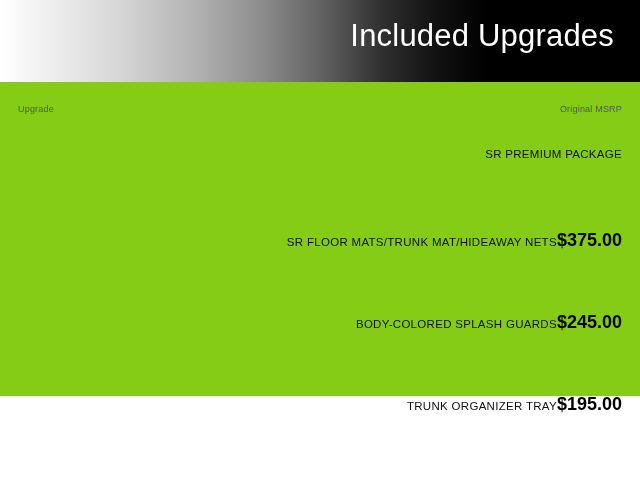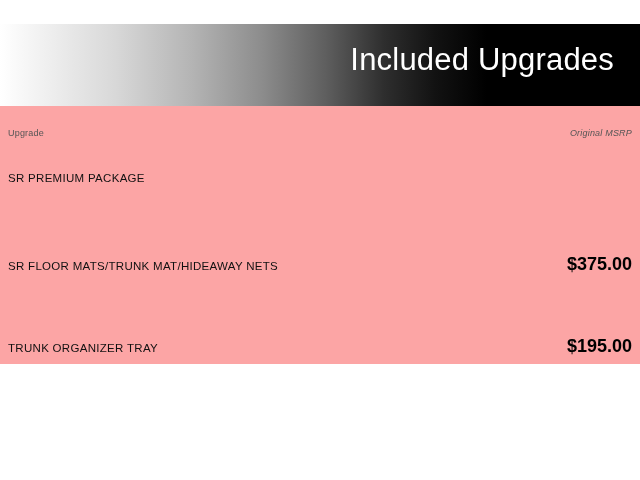--- a/index.html
+++ b/index.html
@@ -9,24 +9,23 @@
   body {
     width: 640px;
     height: 480px;
     background: #ffffff;
     font-family: "Liberation Sans", sans-serif;
     overflow: hidden;
   }
   .page {
     position: relative;
     width: 640px;
-    height: 340px;
-    background: #fca5a5;
+    height: 396px;
+    background: #84cc16;
     box-sizing: border-box;
-    margin-top: 24px;
   }
   .header-band {
     position: relative;
     width: 640px;
     height: 82px;
     background: linear-gradient(to right,
         #ffffff 0%,
         #f2f2f2 6%,
         #d8d8d8 18%,
         #b4b4b4 30%,
@@ -42,47 +41,46 @@
     right: 26px;
     top: 18px;
     color: #ffffff;
     font-size: 31px;
     font-weight: 400;
     letter-spacing: 0.2px;
     white-space: nowrap;
   }
   .content {
     position: relative;
-    padding: 0 8px;
+    padding: 0 18px;
     box-sizing: border-box;
     width: 640px;
   }
   .col-head {
     display: flex;
     justify-content: space-between;
     align-items: baseline;
     padding-top: 22px;
     font-size: 9px;
     color: #555555;
     letter-spacing: 0.2px;
   }
   .col-head-left { text-align: left; }
-  .col-head-right { text-align: left; font-style: italic; }
+  .col-head-right { text-align: left; }
 
   .rows {
     margin-top: 12px;
   }
   .row {
     display: flex;
-    justify-content: space-between;
+    justify-content: flex-end;
     align-items: baseline;
     height: 82px;
     box-sizing: border-box;
     padding-top: 22px;
-    gap: 40px;
   }
   .row-label {
     font-size: 11.5px;
     color: #111111;
     letter-spacing: 0.3px;
     text-transform: uppercase;
   }
   .row-price {
     font-size: 18px;
     font-weight: bold;
@@ -121,20 +119,24 @@
 
       <div class="row">
         <div class="row-label">SR PREMIUM PACKAGE</div>
       </div>
 
       <div class="row">
         <div class="row-label">SR FLOOR MATS/TRUNK MAT/HIDEAWAY NETS</div>
         <div class="row-price">$375.00</div>
       </div>
 
+      <div class="row">
+        <div class="row-label">BODY-COLORED SPLASH GUARDS</div>
+        <div class="row-price">$245.00</div>
+      </div>
 
       <div class="row">
         <div class="row-label">TRUNK ORGANIZER TRAY</div>
         <div class="row-price">$195.00</div>
       </div>
 
     </div>
   </div>
 
 

